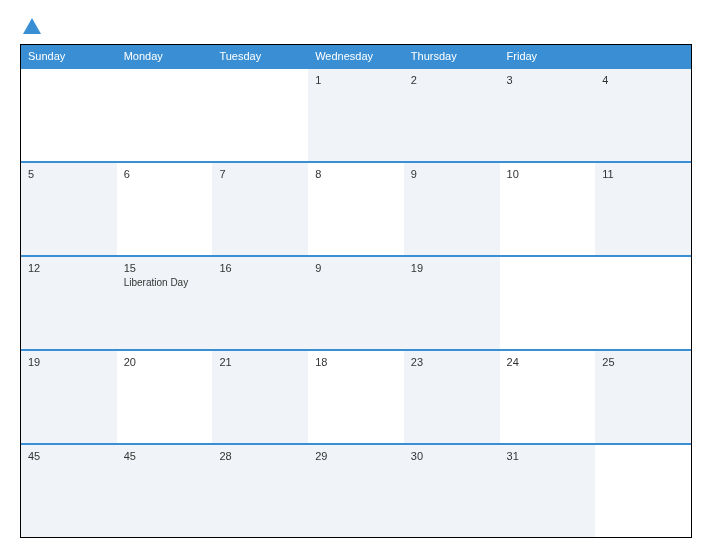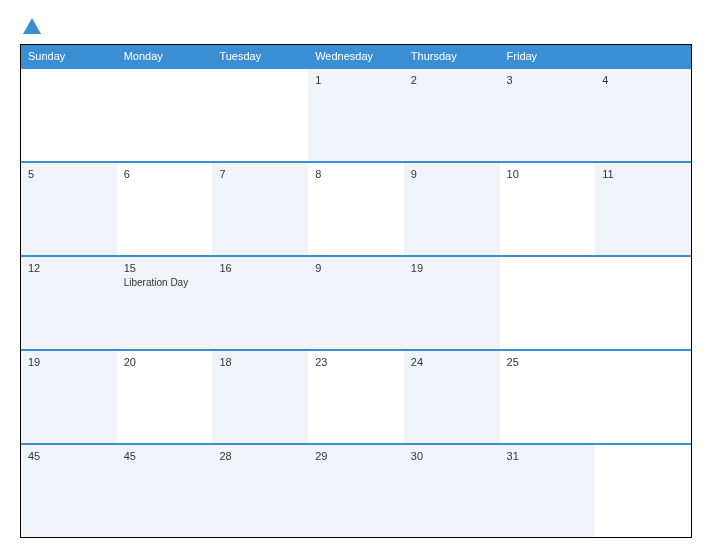--- a/index.html
+++ b/index.html
@@ -238,20 +238,23 @@
           </div>
         </div>
         <div class="week-row">
           <div class="day-cell">
             <span class="day-num">19</span>
           </div>
           <div class="day-cell">
             <span class="day-num">20</span>
           </div>
           <div class="day-cell">
+            <span class="day-num">21</span>
+          </div>
+          <div class="day-cell">
             <span class="day-num">18</span>
           </div>
           <div class="day-cell">
             <span class="day-num">23</span>
           </div>
           <div class="day-cell">
             <span class="day-num">24</span>
           </div>
           <div class="day-cell">
             <span class="day-num">25</span>

